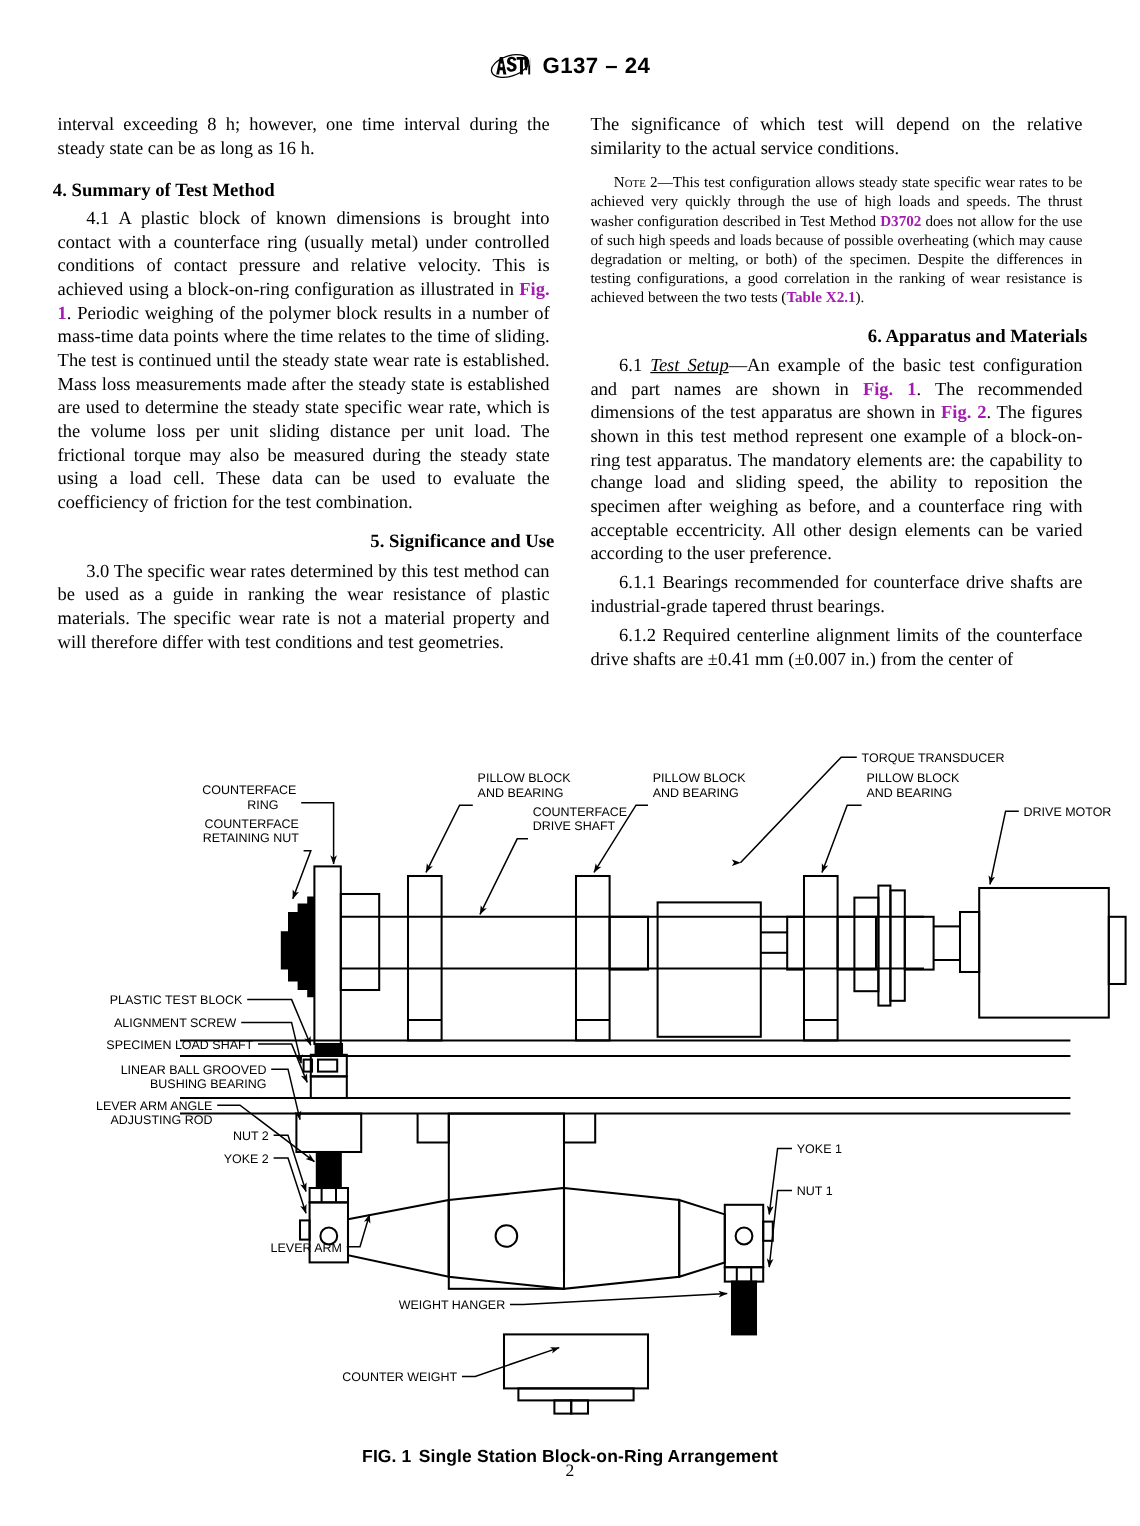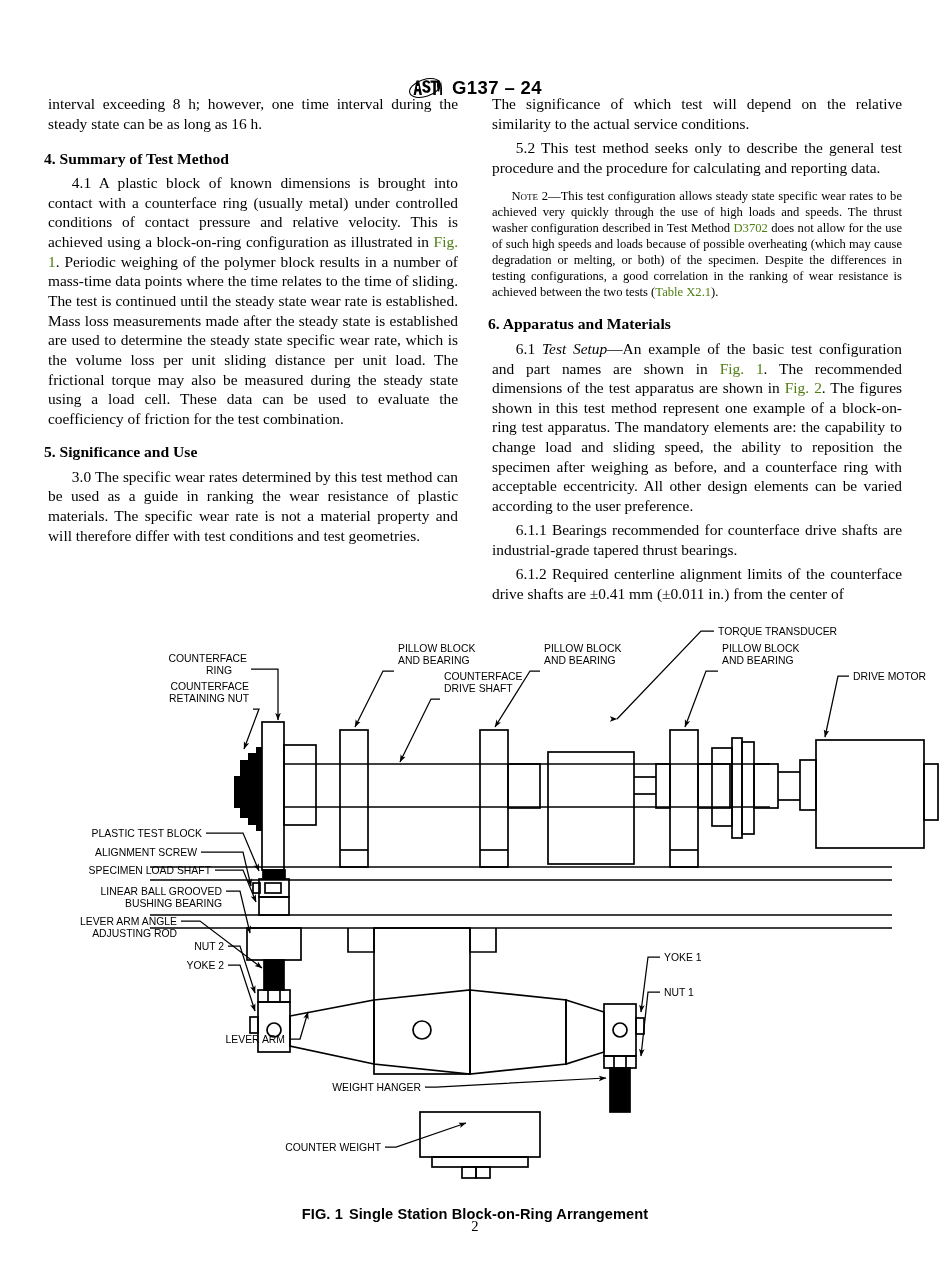--- a/index.html
+++ b/index.html
@@ -25,21 +25,20 @@
   
   .header {
     position: absolute;
     left: 0;
     top: 42px;
     width: 950px;
     display: flex;
     align-items: center;
     justify-content: center;
     gap: 10px;
-    margin-top: 33px;
   }
   .astm-logo {
     width: 34px;
     height: 26px;
     display: block;
   }
   .header-title {
     font-family: "Liberation Sans", "DejaVu Sans", sans-serif;
     font-weight: bold;
     font-size: 18.5px;
@@ -73,39 +72,41 @@
     margin-top: 0;
     text-indent: 0;
   }
   h2.section {
     font-size: 15.6px;
     font-weight: bold;
     margin: 1.05em 0 0.30em 0;
     line-height: 1.2;
     text-align: left;
   }
-  h2.section.tight { margin-top: 0.95em; }
+  h2.section.tight { margin-top: 0.95em; text-align: right; }
 
   p.note {
     font-size: 12.6px;
     line-height: 1.265;
     margin-top: 0.95em;
     text-indent: 1.55em;
     text-align: justify;
   }
 
   .notelabel {
     font-variant: small-caps;
     font-size: 12.6px;
   }
   .ref {
-    color: #4d7c0f;
+    color: #a21caf;
+    font-weight: bold;
   }
   .ital {
     font-style: italic;
+    text-decoration: underline;
   }
 
   
   .figure-wrap {
     position: absolute;
     left: 0;
     top: 612px;
     width: 950px;
     height: 600px;
   }
@@ -180,31 +181,30 @@
 
     <h2 class="section tight">5.  Significance and Use</h2>
 
     <p class="body">3.0  The specific wear rates determined by this test method can be used as a guide in ranking the wear resistance of plastic materials. The specific wear rate is not a material property and will therefore differ with test conditions and test geometries.</p>
   </div>
 
   <div class="col col-right">
 
     <p class="body-first">The significance of which test will depend on the relative similarity to the actual service conditions.</p>
 
-    <p class="body">5.2  This test method seeks only to describe the general test procedure and the procedure for calculating and reporting data.</p>
 
     <p class="note"><span class="notelabel">Note 2</span><span>—This test configuration allows steady state specific wear rates to be achieved very quickly through the use of high loads and speeds. The thrust washer configuration described in Test Method </span><span class="ref">D3702</span><span> does not allow for the use of such high speeds and loads because of possible overheating (which may cause degradation or melting, or both) of the specimen. Despite the differences in testing configurations, a good correlation in the ranking of wear resistance is achieved between the two tests (</span><span class="ref">Table X2.1</span><span>).</span></p>
 
     <h2 class="section tight">6.  Apparatus and Materials</h2>
 
     <p class="body"><span>6.1  </span><span class="ital">Test Setup</span><span>—An example of the basic test configuration and part names are shown in </span><span class="ref">Fig. 1</span><span>. The recommended dimensions of the test apparatus are shown in </span><span class="ref">Fig. 2</span><span>. The figures shown in this test method represent one example of a block-on-ring test apparatus. The mandatory elements are: the capability to change load and sliding speed, the ability to reposition the specimen after weighing as before, and a counterface ring with acceptable eccentricity. All other design elements can be varied according to the user preference.</span></p>
 
     <p class="body">6.1.1  Bearings recommended for counterface drive shafts are industrial-grade tapered thrust bearings.</p>
 
-    <p class="body">6.1.2  Required centerline alignment limits of the counterface drive shafts are ±0.41 mm (±0.011 in.) from the center of</p>
+    <p class="body">6.1.2  Required centerline alignment limits of the counterface drive shafts are ±0.41 mm (±0.007 in.) from the center of</p>
   </div>
 
   <div class="figure-wrap">
     <svg class="figure-svg" viewBox="0 0 950 570">
       <g fill="none" stroke="#000" stroke-width="1.7" stroke-linejoin="miter" stroke-linecap="butt">
 
         <line x1="150" y1="255" x2="892" y2="255"></line>
         <line x1="150" y1="268" x2="892" y2="268"></line>
 
         <rect x="262" y="110" width="22" height="148"></rect>

